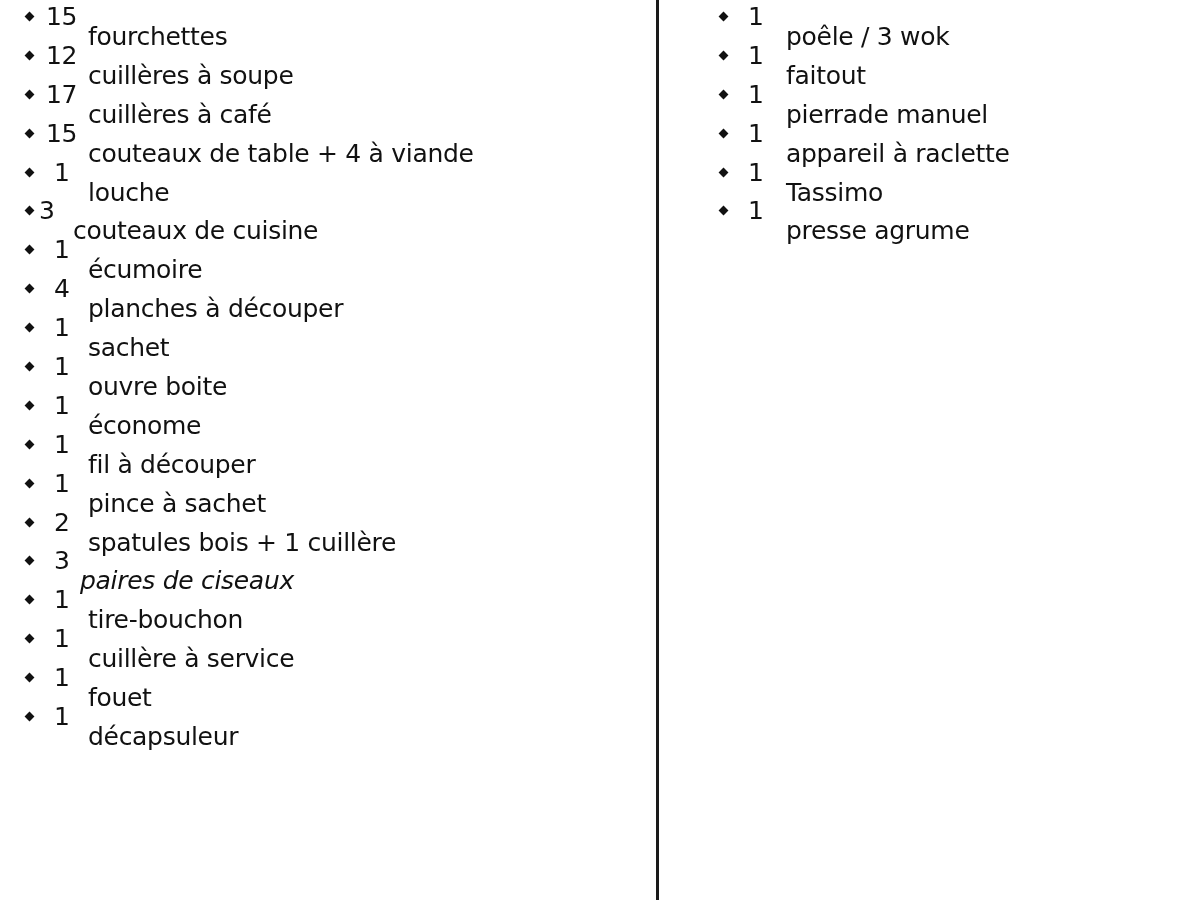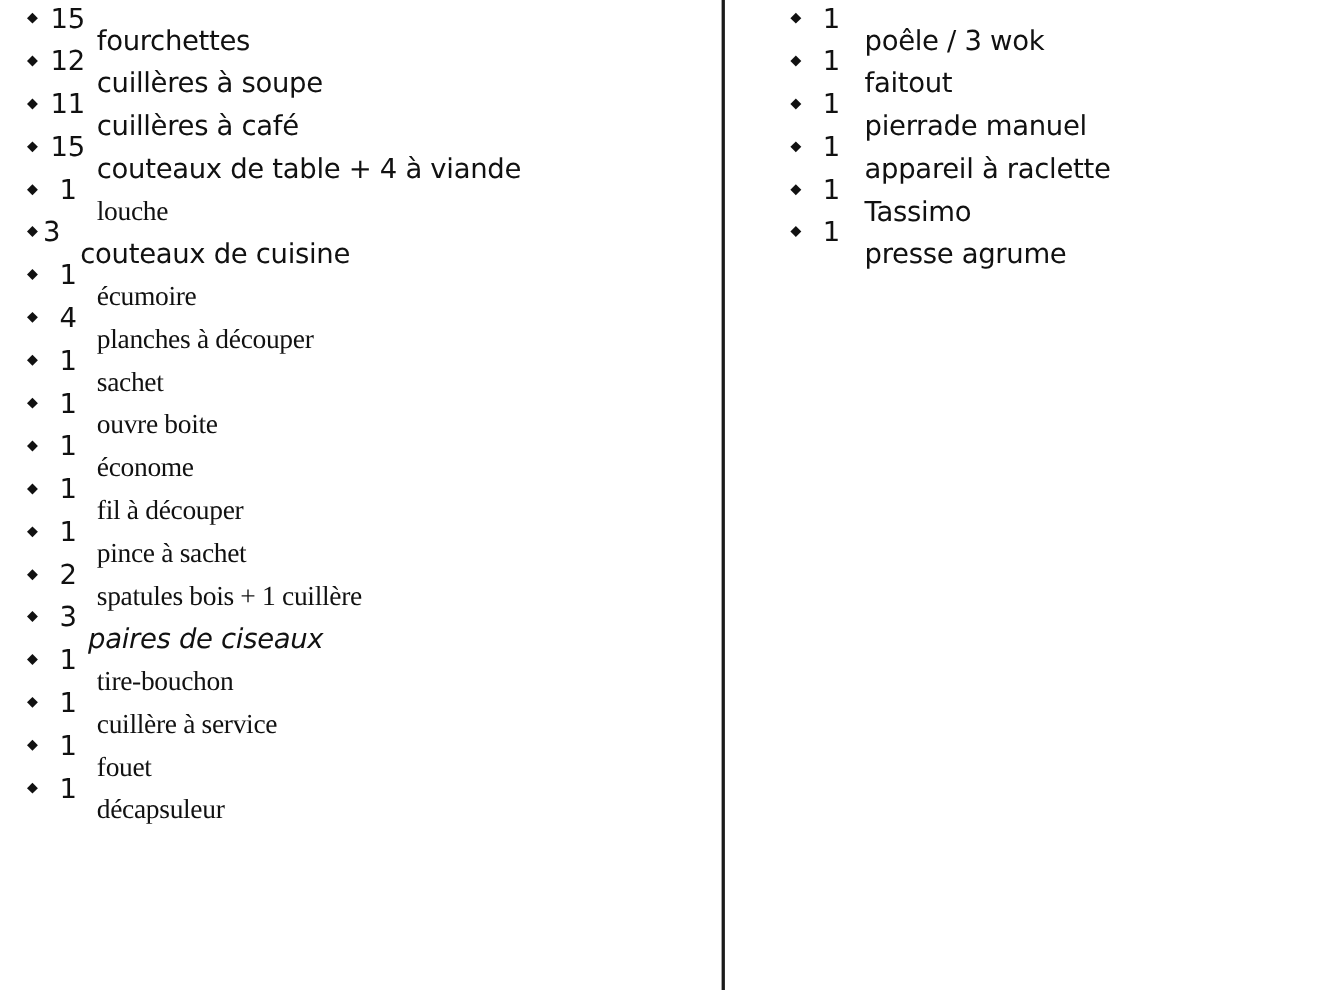--- a/index.html
+++ b/index.html
@@ -60,21 +60,21 @@
       position: absolute;
       top: 0;
       margin-top: 20px;
     }
     
     .col-left .qty { left: 24px; }
     .col-left .label { left: 64px; }
     .col-left .item.tight .qty { left: 22px; }
     .col-left .item.tight .label { left: 64px; }
     .col-left .item.indent .qty { left: 30px; }
-    .col-left .item.indent .label { left: 64px; font-family: Liberation Serif, serif; }
+    .col-left .item.indent .label { left: 64px; }
     .col-left .item.nospace .bullet { left: 2px; }
     .col-left .item.nospace .qty { left: 15px; }
     .col-left .item.nospace .label { left: 49px; }
     .col-left .item.narrow .qty { left: 30px; }
     .col-left .item.narrow .label { left: 56px; font-style: italic; }
     
     .col-right .qty { left: 30px; }
     .col-right .label { left: 68px; }
   </style>
 </head>
@@ -88,21 +88,21 @@
       <span class="qty">15</span>
       <span class="label">fourchettes</span>
     </li>
     <li class="item tight">
       <span class="bullet"></span>
       <span class="qty">12</span>
       <span class="label">cuillères à soupe</span>
     </li>
     <li class="item tight">
       <span class="bullet"></span>
-      <span class="qty">11</span>
+      <span class="qty">17</span>
       <span class="label">cuillères à café</span>
     </li>
     <li class="item tight">
       <span class="bullet"></span>
       <span class="qty">15</span>
       <span class="label">couteaux de table + 4 à viande</span>
     </li>
     <li class="item indent">
       <span class="bullet"></span>
       <span class="qty">1</span>

